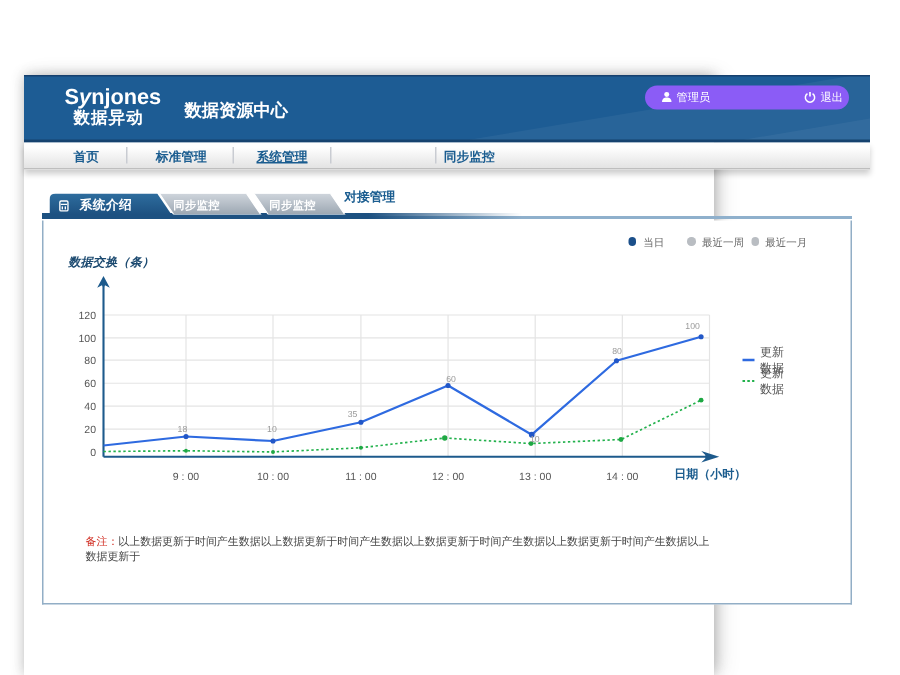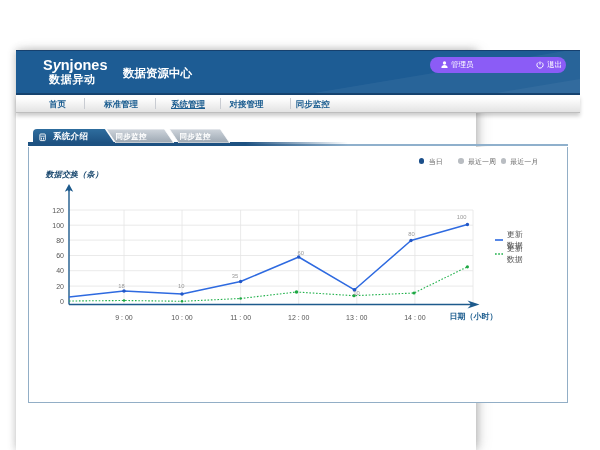--- a/index.html
+++ b/index.html
@@ -77,21 +77,21 @@
             <path d="M4 0.4 v3" stroke="#fff" stroke-width="1.1" fill="none"></path>
             <path d="M2.3 1.4 a3.1 3.1 0 1 0 3.4 0" stroke="#fff" stroke-width="1" fill="none"></path>
           </svg>
         退出</span>
     </div>
   </div>
   <div class="nav">
     <span style="left:41.5px;text-align:right;">首页</span>
     <span style="left:104.9px;">标准管理</span>
     <span style="left:172px;text-decoration:underline;">系统管理</span>
-    <span style="left:230.5px;">对接管理</span>
+    <span style="left:230.5px;margin-top:27px;">对接管理</span>
     <span style="left:296.8px;">同步监控</span>
     <i style="left:68px;"></i>
       <i style="left:139px;"></i>
       <i style="left:204px;"></i>
       <i style="left:273.5px;"></i>
   </div>
   <div class="paneltop"></div>
   <div class="tabbar"></div>
   <div class="panel"></div>
   <div class="tabs">
@@ -216,13 +216,14 @@
         </svg>
       <span style="margin-left:4px;">更新数据</span>
     </div>
     <div class="row">
       <svg width="17" height="4">
           <line x1="1" y1="2" x2="16" y2="2" stroke="#22b14c" stroke-width="1.3" stroke-dasharray="1.7,1.5"></line>
         </svg>
       <span style="margin-left:4px;">更新数据</span>
     </div>
   </div>
+  <div class="remark"><b>备注：</b>以上数据更新于时间产生数据以上数据更新于时间产生数据以上数据更新于时间产生数据以上数据更新于时间产生数据以上数据更新于</div>
 </div>
 
 </body></html>

